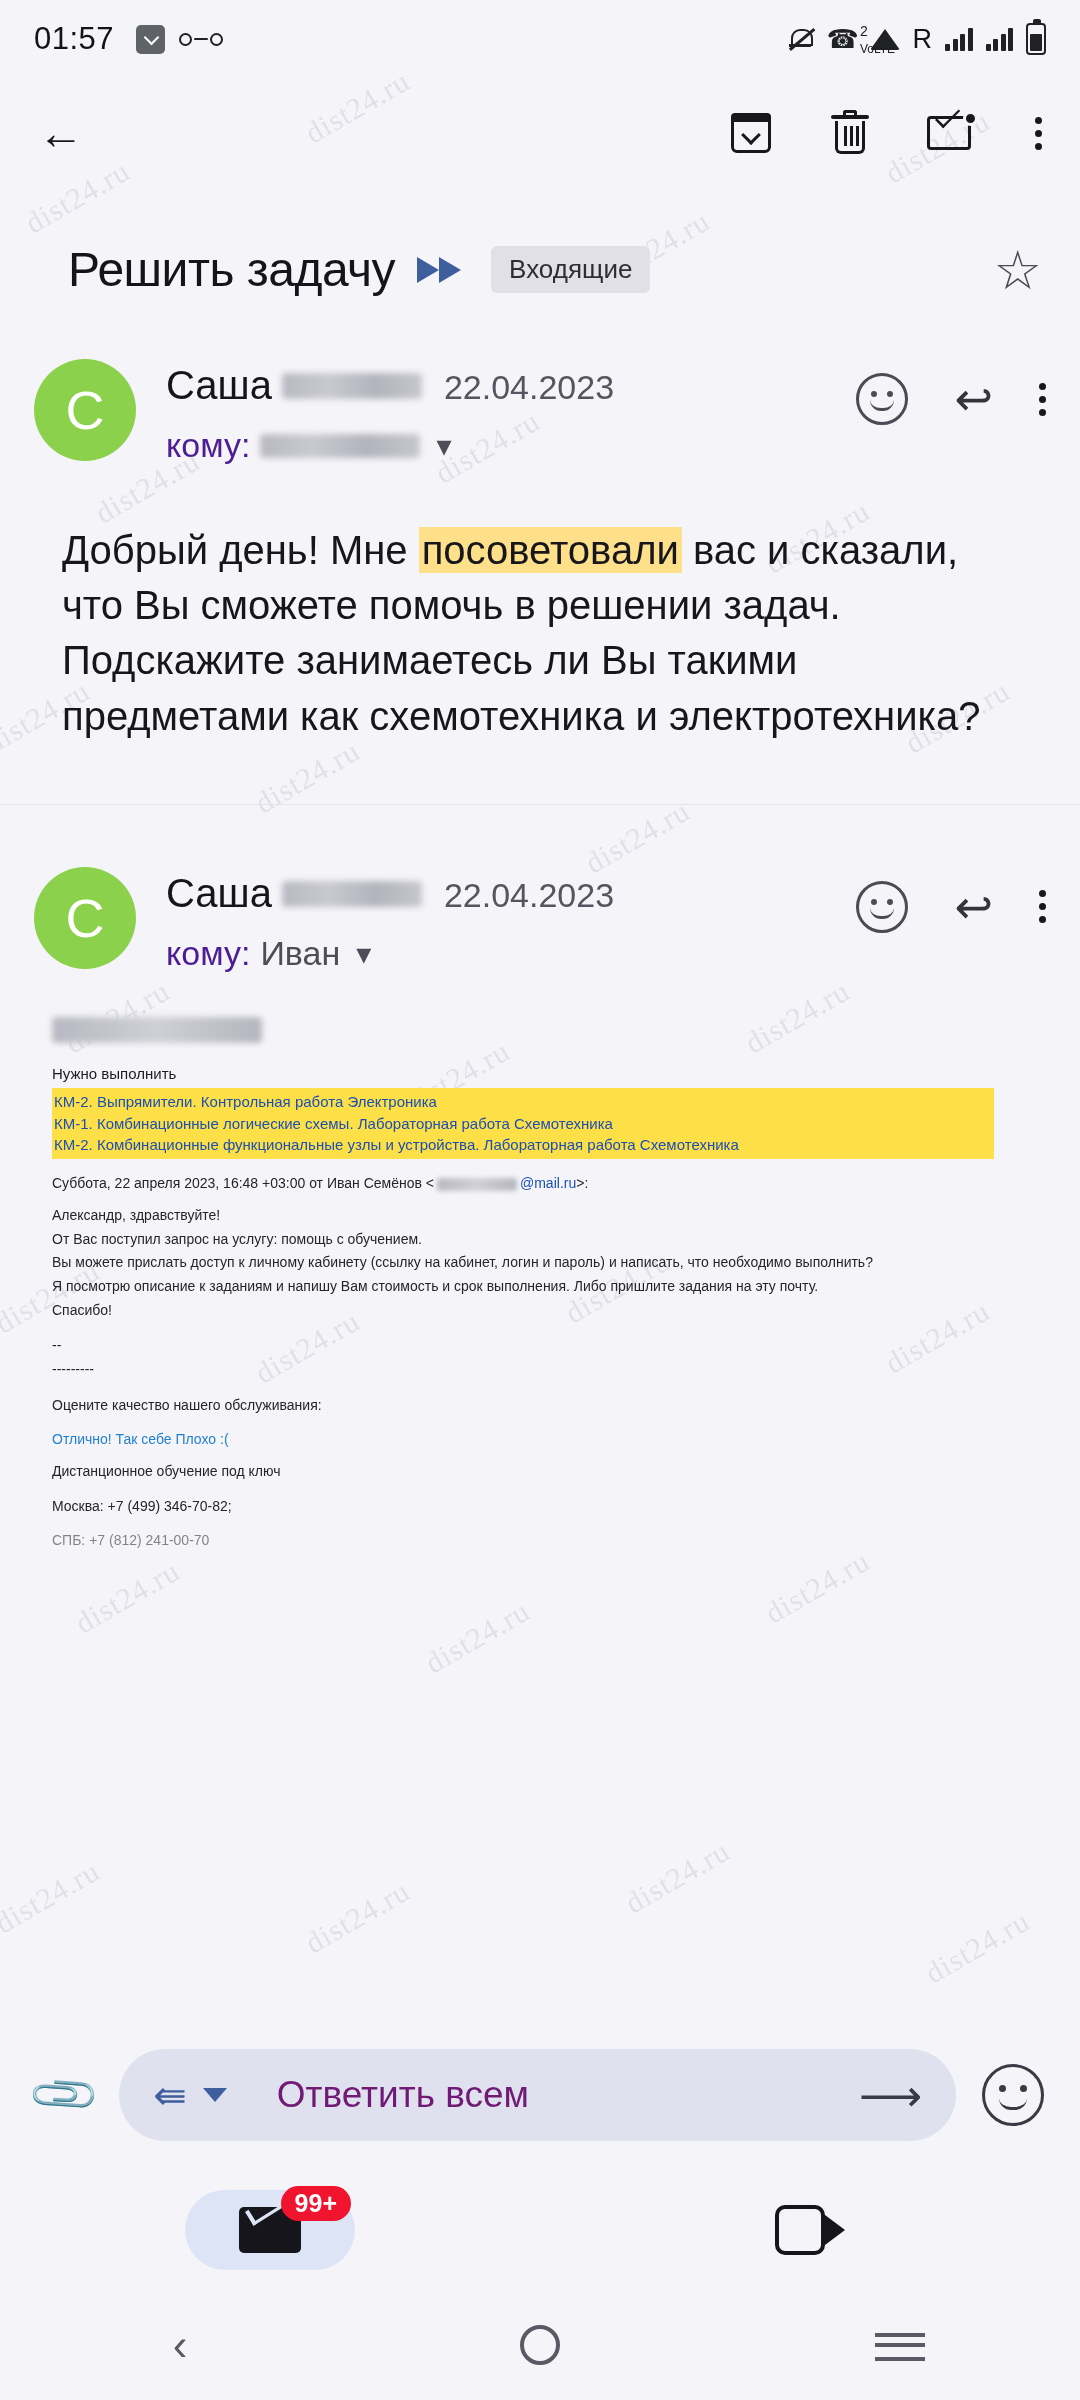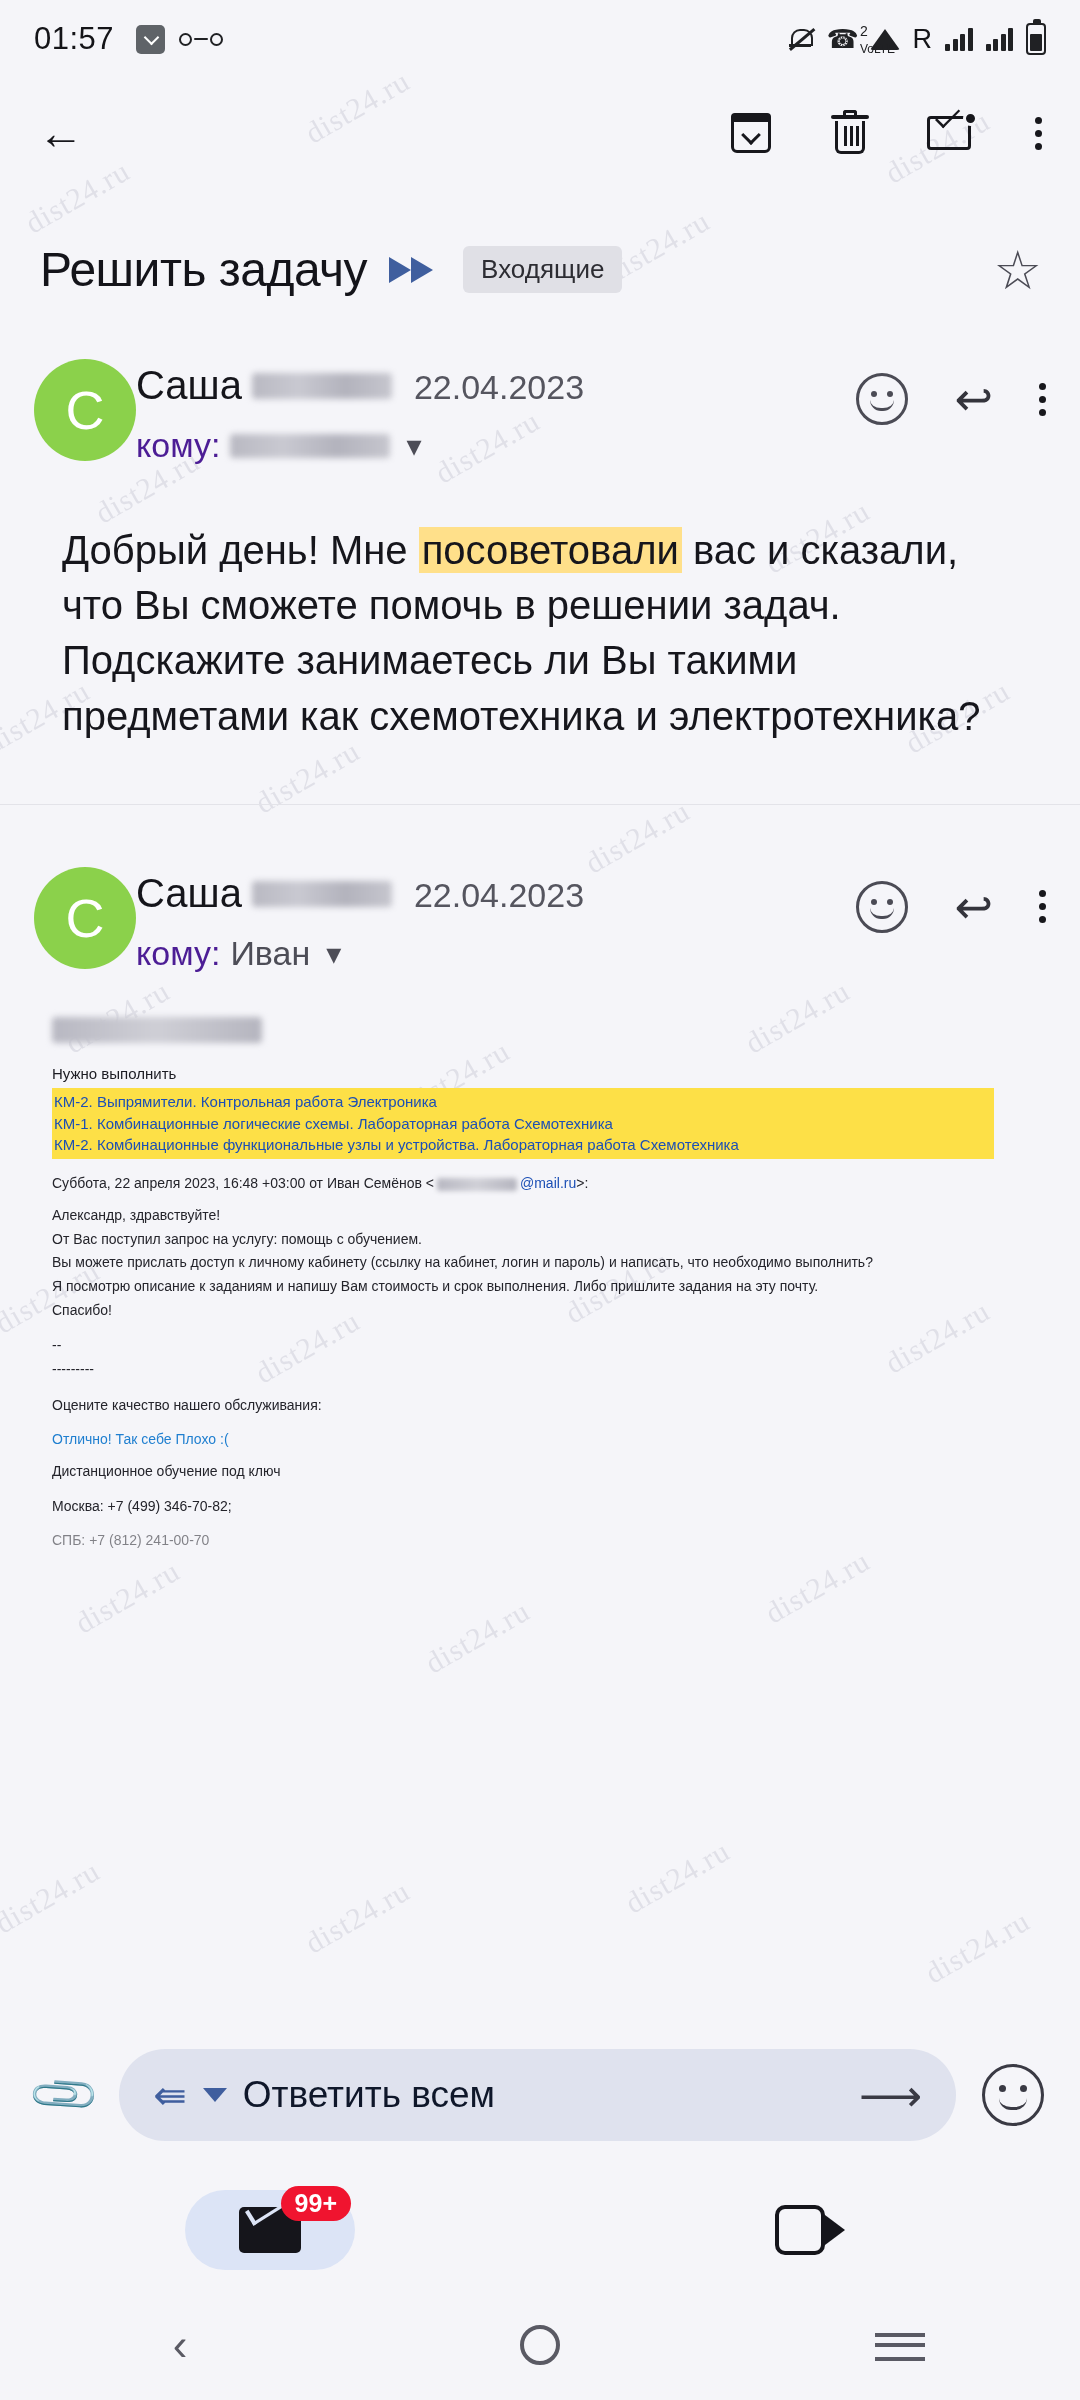--- a/index.html
+++ b/index.html
@@ -135,21 +135,21 @@
     border-left:3.4px solid #17171c; border-bottom:3.4px solid #17171c;
     transform: rotate(-45deg) scale(0.86,0.72); transform-origin: 0 0;
   }
   .ic-unread .dot { position:absolute; right:-1px; top:-1px; width:15px; height:15px; border-radius:50%; background:#17171c; border:3px solid #f5f5f9;}
   .kebab { display:flex; flex-direction:column; gap:6px; align-items:center; }
   .kebab i { width:7px; height:7px; border-radius:50%; background:#17171c; display:block; }
 
   
   .subject-row {
     position: relative; z-index: 6;
-    display: flex; align-items: center; padding: 54px 38px 0 40px;
+    display: flex; align-items: center; padding: 54px 38px 0 68px;
   }
   .subject {
     font-size: 48px; color: #14141a; letter-spacing: -0.5px; white-space: nowrap;
   }
   .chevrons { margin-left: 22px; display:flex; }
   .chevrons svg { display:block; }
   .label-chip {
     margin-left: 16px;
     background: #e0e0e6; color: #2d2d33;
     font-size: 26px; padding: 8px 18px; border-radius: 6px;
@@ -158,21 +158,21 @@
 
   
   .msg { position: relative; z-index: 6; padding: 62px 34px 0 34px; }
   .msg-head { display: flex; align-items: flex-start; }
   .avatar {
     width: 102px; height: 102px; border-radius: 50%;
     background: #8bd14b; color: #fff; font-size: 54px;
     display: flex; align-items: center; justify-content: center;
     flex: 0 0 auto;
   }
-  .msg-meta { flex: 1 1 auto; padding-top: 4px; }
+  .msg-meta { margin-left: 30px; flex: 1 1 auto; padding-top: 4px; }
   .name-line { display: flex; align-items: baseline; }
   .sender { font-size: 40px; color: #15151b; }
   .redact {
     display: inline-block; height: 26px; width: 140px; margin-left: 10px;
     border-radius: 4px;
     background: linear-gradient(90deg,#b9b9c2,#c9c9d1,#b3b3bd,#c6c6ce);
     filter: blur(3px);
     vertical-align: middle;
   }
   .date { font-size: 34px; color: #55555f; margin-left: 22px; }
@@ -233,21 +233,21 @@
     flex: 1 1 auto; height: 92px; margin: 0 26px;
     background: #dfe2ee; border-radius: 46px;
     display: flex; align-items: center; padding: 0 34px;
   }
   .reply-all-ic { font-size: 40px; color: #3f5e9e; line-height: 1; }
   .tri-down {
     width: 0; height: 0; margin-left: 16px;
     border-left: 12px solid transparent; border-right: 12px solid transparent;
     border-top: 14px solid #3f5e9e;
   }
-  .reply-placeholder { font-size: 37px; color: #0f172a; margin-left: 16px; }
+  .reply-placeholder { font-size: 37px; color: #701a75; margin-left: 50px; }
   .send-arrow { margin-left: auto; font-size: 44px; color: #3a3a44; }
   .emoji-big {
     width: 62px; height: 62px; border-radius: 50%; border: 3.6px solid #3a3a44; position: relative;
   }
   .emoji-big i { position:absolute; width:7px; height:7px; border-radius:50%; background:#3a3a44; top:18px; }
   .emoji-big i:nth-child(1){left:14px;} .emoji-big i:nth-child(2){right:14px;}
   .emoji-big b { position:absolute; left:14px; bottom:13px; width:28px; height:12px;
     border-bottom: 3.6px solid #3a3a44; border-radius: 0 0 16px 16px; }
 
   

